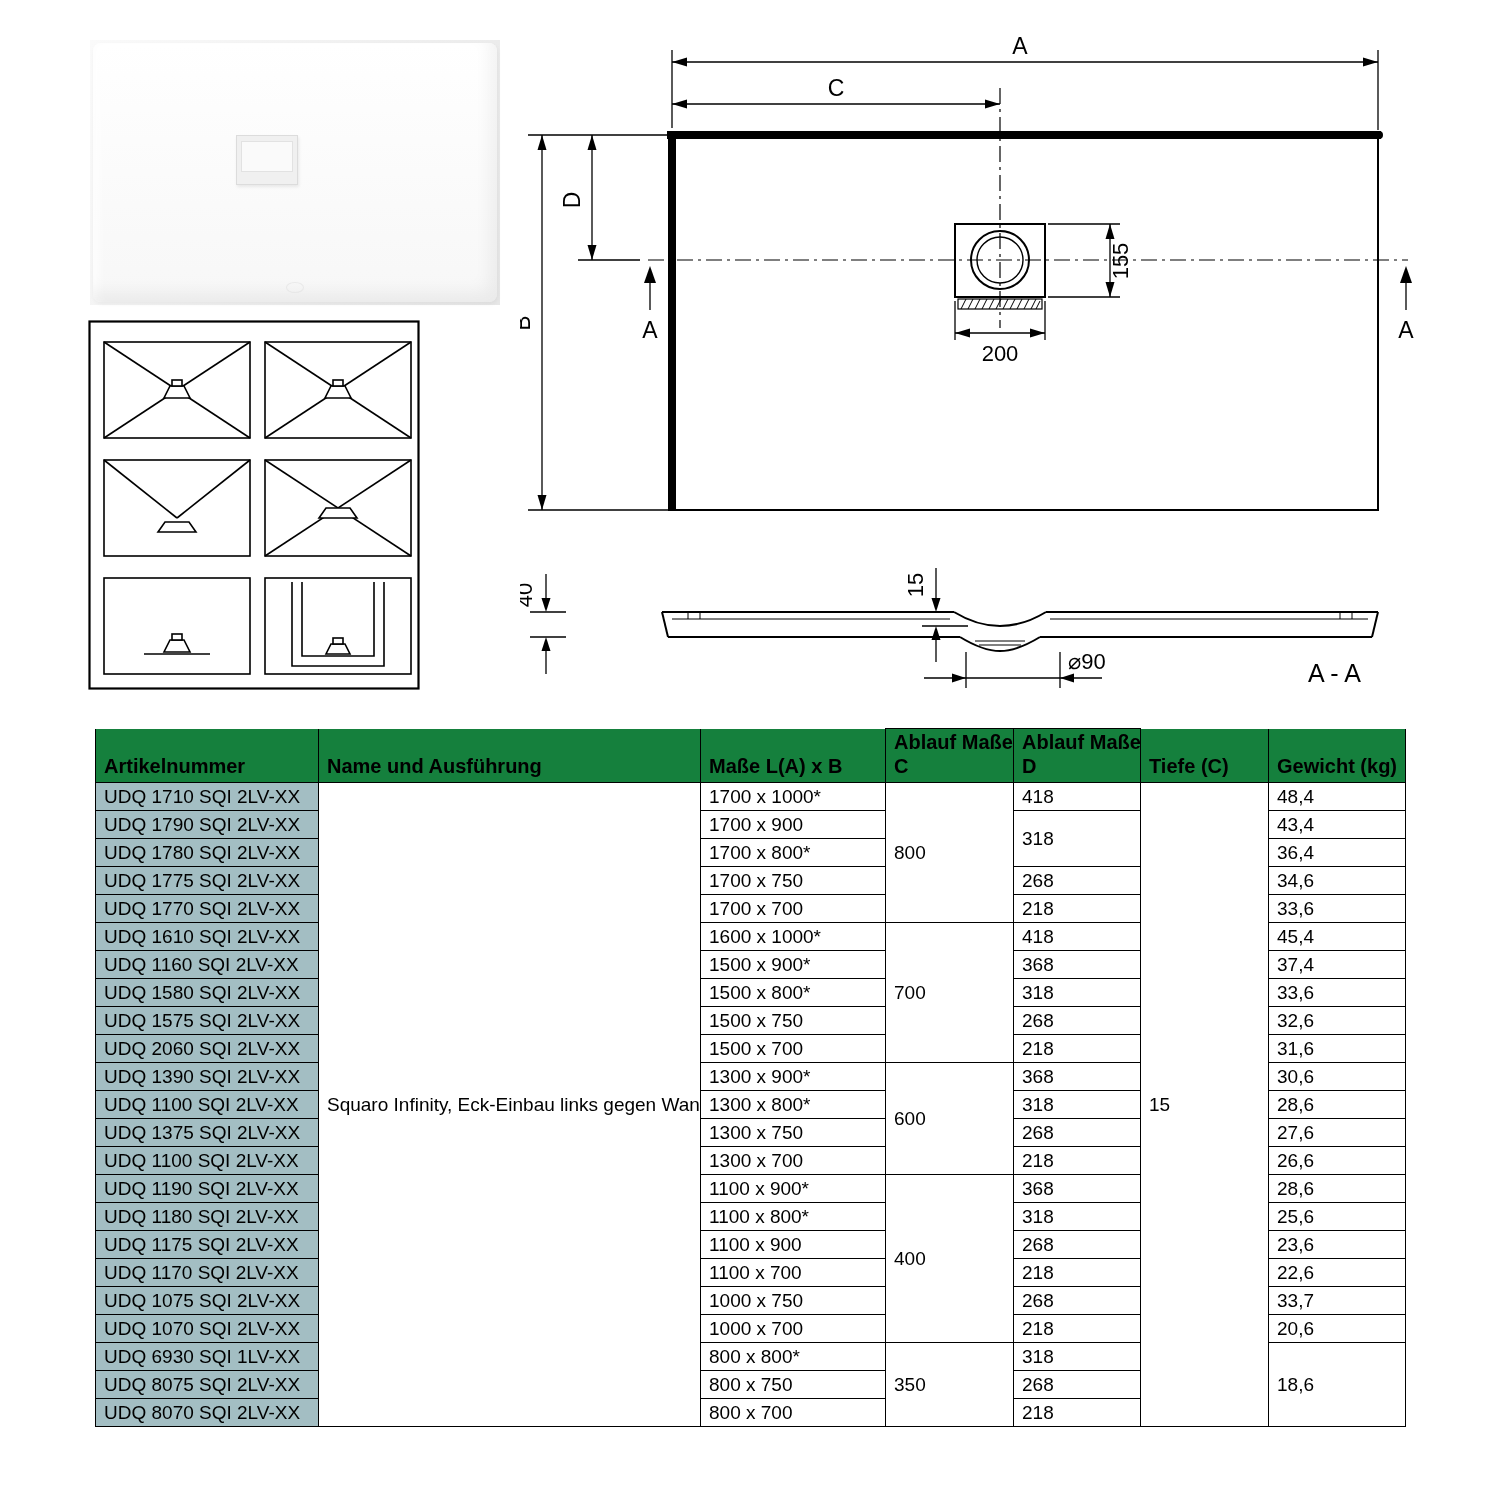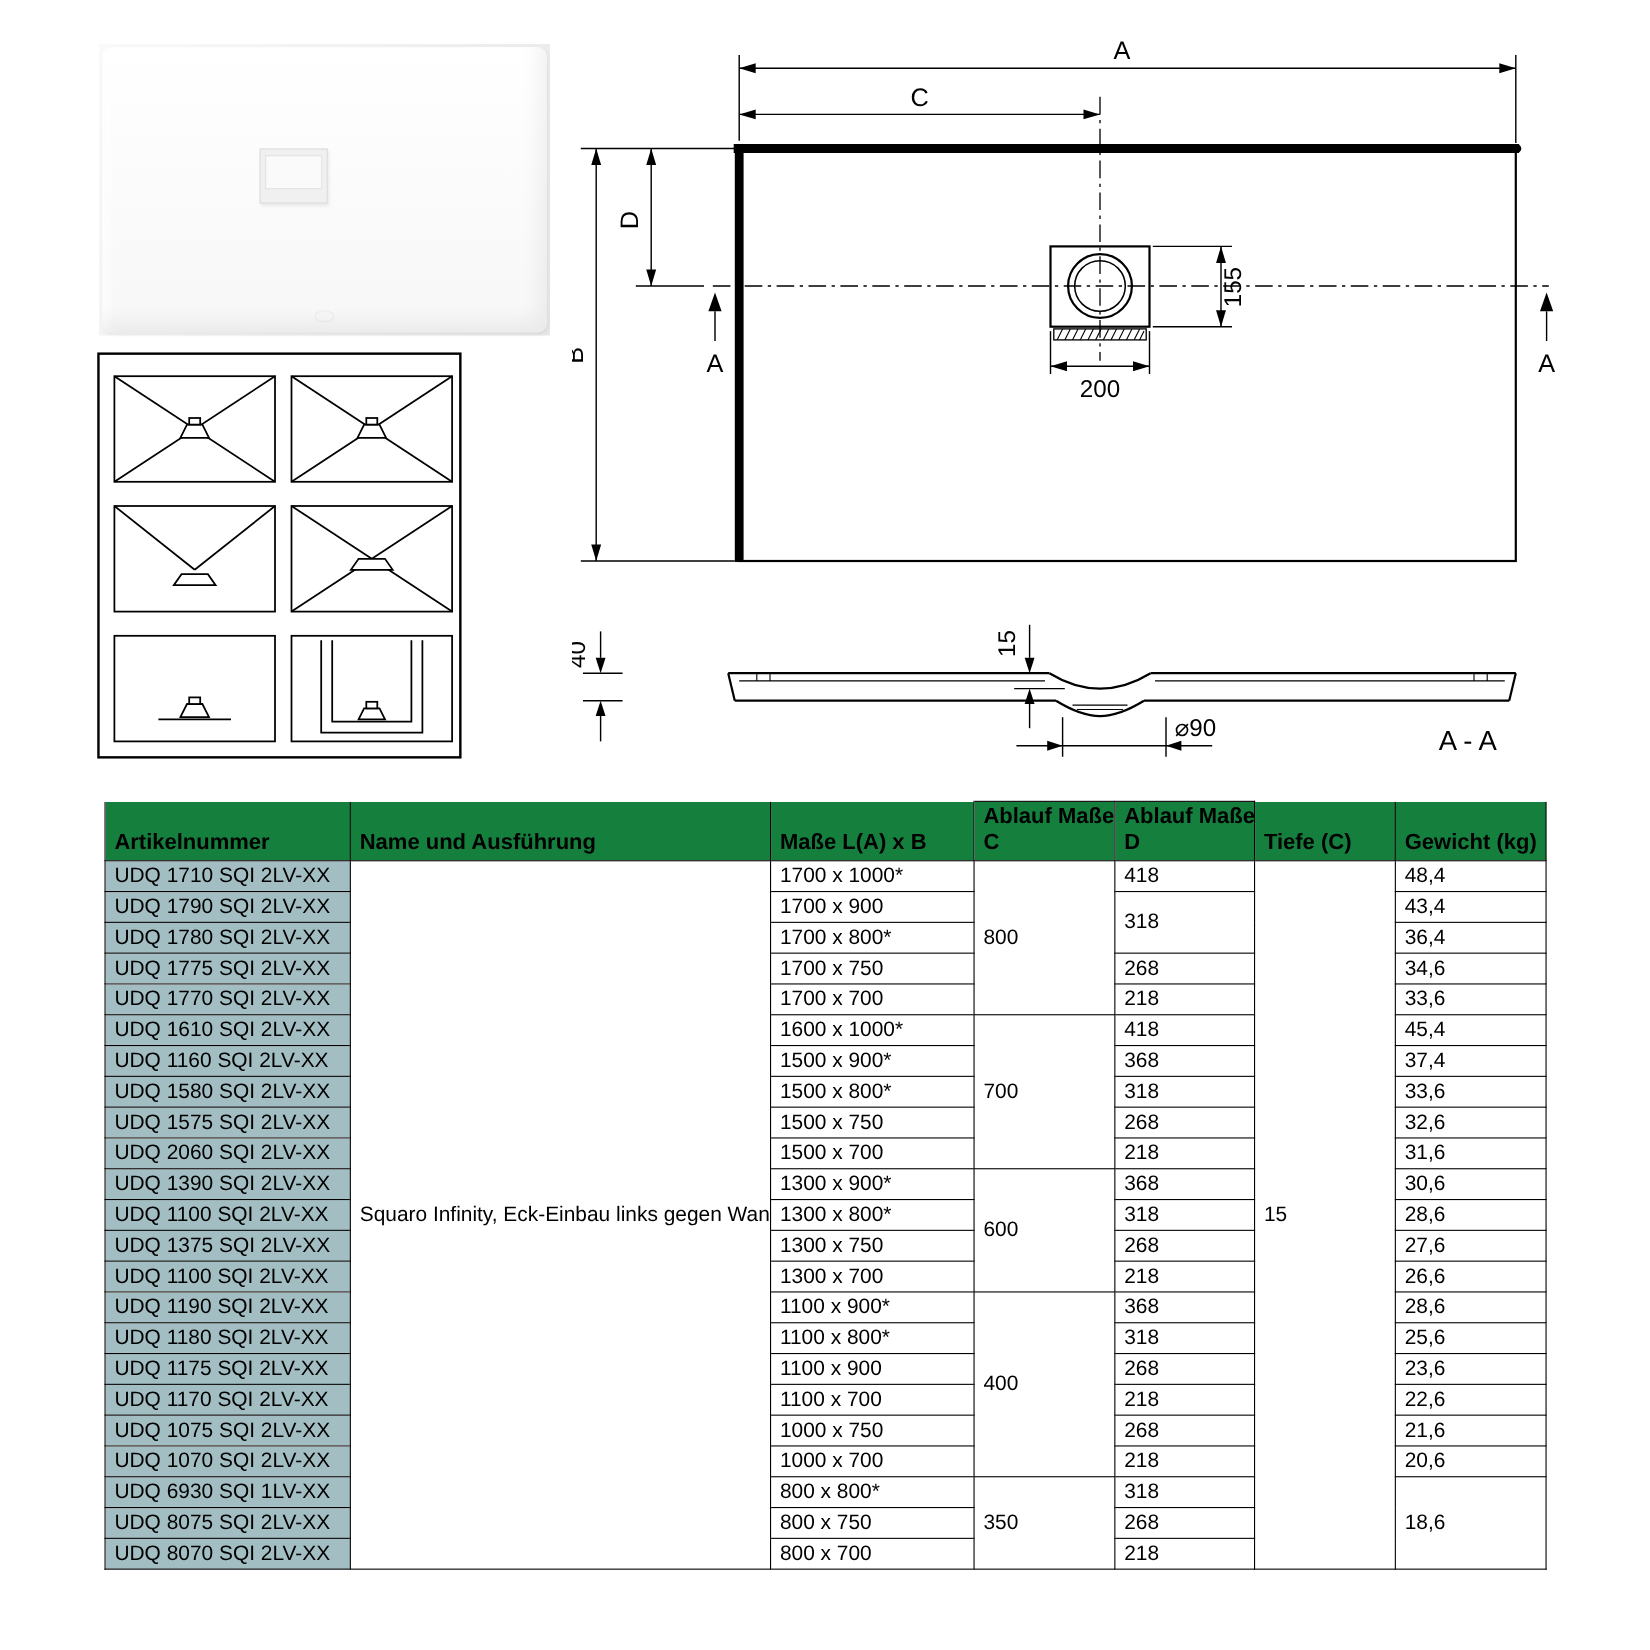--- a/index.html
+++ b/index.html
@@ -380,21 +380,21 @@
     <tr>
       <td class="art">UDQ 1170 SQI 2LV-XX</td>
       <td>1100 x 700</td>
       <td>218</td>
       <td>22,6</td>
     </tr>
     <tr>
       <td class="art">UDQ 1075 SQI 2LV-XX</td>
       <td>1000 x 750</td>
       <td>268</td>
-      <td>21,6</td>
+      <td>33,7</td>
     </tr>
     <tr>
       <td class="art">UDQ 1070 SQI 2LV-XX</td>
       <td>1000 x 700</td>
       <td>218</td>
       <td>20,6</td>
     </tr>
     <tr>
       <td class="art">UDQ 6930 SQI 1LV-XX</td>
       <td>800 x 800*</td>

